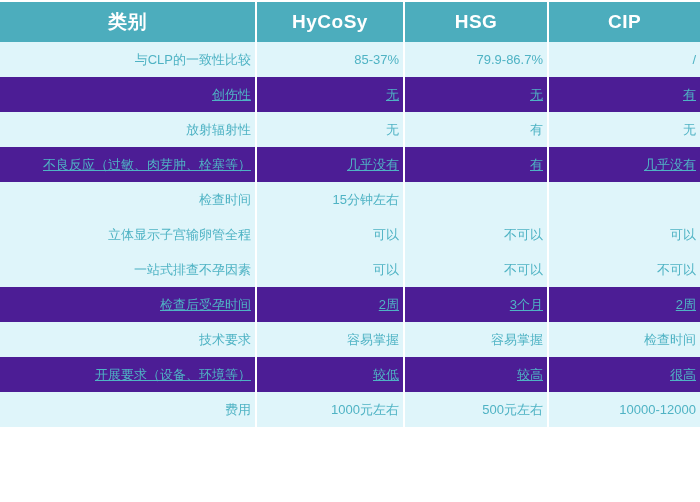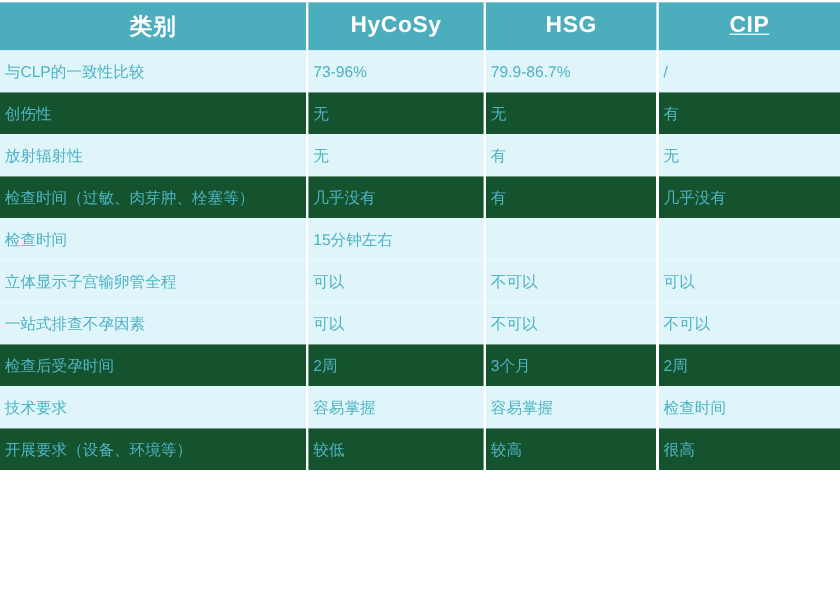--- a/index.html
+++ b/index.html
@@ -35,38 +35,38 @@
     background: #4cadbd;
     color: #ffffff;
     font-size: 19px;
     font-weight: bold;
     text-align: center;
     vertical-align: middle;
     border-right: 2px solid #ffffff;
     letter-spacing: 0.5px;
     padding: 0;
   }
-  thead th:last-child { border-right: none; text-decoration: underline; }
+  thead th:last-child { border-right: none; }
 
   tbody td {
     height: 35px;
-    text-align: left;
+    text-align: right;
     vertical-align: middle;
     font-size: 13px;
     color: #4fb3c4;
     border-right: 2px solid #ffffff;
     padding: 0 4px;
     box-sizing: border-box;
     white-space: nowrap;
     overflow: hidden;
   }
   tbody td:last-child { border-right: none; }
 
   tbody tr.row-a td { background: #dff5fa; }
-  tbody tr.row-b td { background: #14532d; }
+  tbody tr.row-b td { background: #4c1d95; text-decoration: underline; }
 
   tbody tr.row-a td.cell-category,
   tbody tr.row-b td.cell-category {
     font-size: 13px;
   }
 </style>
 </head>
 <body>
 
 <div id="comparison-table-wrap">
@@ -81,38 +81,38 @@
       <tr>
         <th>类别</th>
         <th>HyCoSy</th>
         <th>HSG</th>
         <th>CIP</th>
       </tr>
     </thead>
     <tbody id="table-body">
         <tr class="row-a">
           <td class="cell-category">与CLP的一致性比较</td>
-          <td class="cell-value">73-96%</td>
+          <td class="cell-value">85-37%</td>
           <td class="cell-value">79.9-86.7%</td>
           <td class="cell-value">/</td>
         </tr>
         <tr class="row-b">
           <td class="cell-category">创伤性</td>
           <td class="cell-value">无</td>
           <td class="cell-value">无</td>
           <td class="cell-value">有</td>
         </tr>
         <tr class="row-a">
           <td class="cell-category">放射辐射性</td>
           <td class="cell-value">无</td>
           <td class="cell-value">有</td>
           <td class="cell-value">无</td>
         </tr>
         <tr class="row-b">
-          <td class="cell-category">检查时间（过敏、肉芽肿、栓塞等）</td>
+          <td class="cell-category">不良反应（过敏、肉芽肿、栓塞等）</td>
           <td class="cell-value">几乎没有</td>
           <td class="cell-value">有</td>
           <td class="cell-value">几乎没有</td>
         </tr>
         <tr class="row-a">
           <td class="cell-category">检查时间</td>
           <td class="cell-value">15分钟左右</td>
           <td class="cell-value"></td>
           <td class="cell-value"></td>
         </tr>
@@ -139,15 +139,21 @@
           <td class="cell-value">容易掌握</td>
           <td class="cell-value">容易掌握</td>
           <td class="cell-value">检查时间</td>
         </tr>
         <tr class="row-b">
           <td class="cell-category">开展要求（设备、环境等）</td>
           <td class="cell-value">较低</td>
           <td class="cell-value">较高</td>
           <td class="cell-value">很高</td>
         </tr>
+        <tr class="row-a">
+          <td class="cell-category">费用</td>
+          <td class="cell-value">1000元左右</td>
+          <td class="cell-value">500元左右</td>
+          <td class="cell-value">10000-12000</td>
+        </tr>
       </tbody>
   </table>
 </div>
 
 </body></html>

